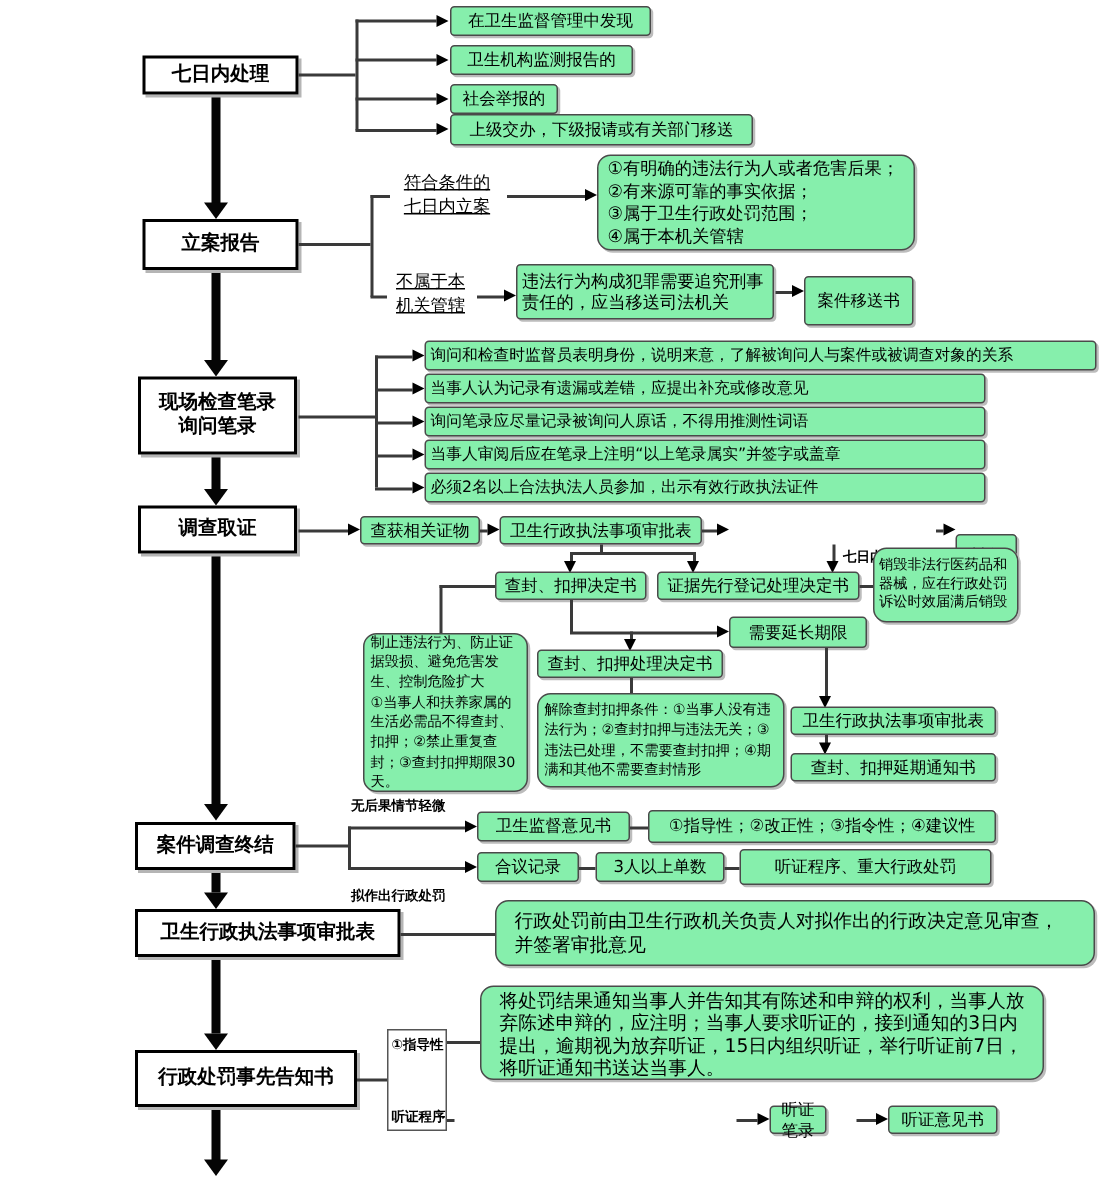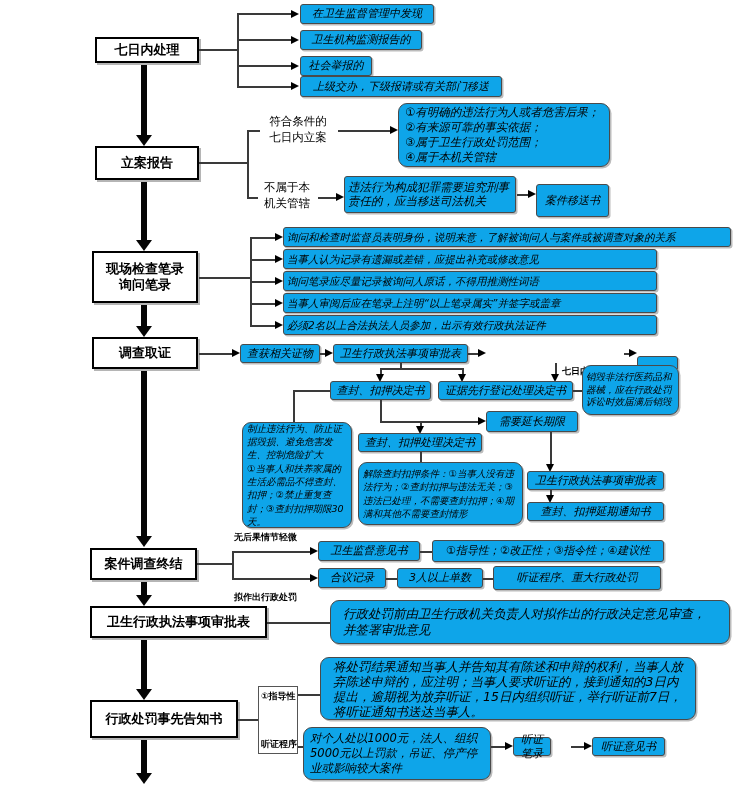--- a/index.html
+++ b/index.html
@@ -5,29 +5,29 @@
   * { margin:0; padding:0; box-sizing:border-box; }
   html,body { background:#fff; }
   body { font-family:"DejaVu Sans","Liberation Sans",sans-serif; color:#000; }
   .canvas { position:relative; width:743px; height:788px; background:#ffffff; overflow:hidden; }
 
   
   .mbox { position:absolute; border:2px solid #000; background:#fff; display:flex; align-items:center; justify-content:center;
           text-align:center; font-weight:bold; font-size:13px; line-height:1.25; box-shadow:2px 2px 0 #b5b5b5; }
 
   
-  .sbox { position:absolute; border:1.5px solid #4a4a4a; border-radius:3px; background:#0ea5e9; display:flex; align-items:center;
-          justify-content:center; text-align:center; font-size:11px; line-height:1.2; padding:0 3px; box-shadow:1.5px 1.5px 0 #bcbcbc;font-style:italic; }
+  .sbox { position:absolute; border:1.5px solid #4a4a4a; border-radius:3px; background:#86efac; display:flex; align-items:center;
+          justify-content:center; text-align:center; font-size:11px; line-height:1.2; padding:0 3px; box-shadow:1.5px 1.5px 0 #bcbcbc; }
   .rnd  { border-radius:9px; }
   .leftal { justify-content:flex-start; text-align:left; }
   .pre  { white-space:pre-line; }
 
   
   .lbl  { position:absolute; font-size:9px; font-weight:600; white-space:nowrap; }
-  .lbl2 { position:absolute; font-size:11.5px; text-align:center; white-space:pre-line; line-height:1.4; }
+  .lbl2 { position:absolute; font-size:11.5px; text-align:center; white-space:pre-line; line-height:1.4;text-decoration:underline; }
 
   
   .hl { position:absolute; height:1.5px; background:#3a3a3a; }
   .vl { position:absolute; width:1.5px; background:#3a3a3a; }
 
   
   .arr-r { position:absolute; width:0; height:0; border-top:4px solid transparent; border-bottom:4px solid transparent; border-left:8px solid #000; }
   .arr-d { position:absolute; width:0; height:0; border-left:4px solid transparent; border-right:4px solid transparent; border-top:8px solid #000; }
 
   
@@ -197,21 +197,20 @@
 
   <div class="hl" style="left:238px;top:719px;width:20px"></div>
   <div class="bracket" style="left:258px;top:686px;width:40px;height:68px"></div>
   <div class="lbl" style="left:261px;top:690px">①指导性</div>
   <div class="lbl" style="left:261px;top:738px">听证程序</div>
 
   <div class="hl" style="left:298px;top:694px;width:22px"></div>
   <div class="sbox rnd leftal" style="left:320px;top:657px;width:376px;height:63px;font-size:12.5px;line-height:1.2;padding:2px 12px">将处罚结果通知当事人并告知其有陈述和申辩的权利，当事人放弃陈述申辩的，应注明；当事人要求听证的，接到通知的3日内提出，逾期视为放弃听证，15日内组织听证，举行听证前7日，将听证通知书送达当事人。</div>
 
   <div class="hl" style="left:298px;top:746px;width:5px"></div>
-  <div class="sbox rnd leftal" style="left:303px;top:727px;width:188px;height:53px;font-size:11.5px;line-height:1.3;padding:2px 6px">对个人处以1000元，法人、组织5000元以上罚款，吊证、停产停业或影响较大案件</div>
   <div class="hl" style="left:491px;top:746px;width:14px"></div>
   <div class="arr-r" style="left:505px;top:742px"></div>
   <div class="sbox" style="left:513px;top:737px;width:38px;height:19px">听证笔录</div>
   <div class="hl" style="left:571px;top:746px;width:13px"></div>
   <div class="arr-r" style="left:584px;top:742px"></div>
   <div class="sbox" style="left:592px;top:737px;width:73px;height:19px">听证意见书</div>
 
 </div>
 
 </body></html>

